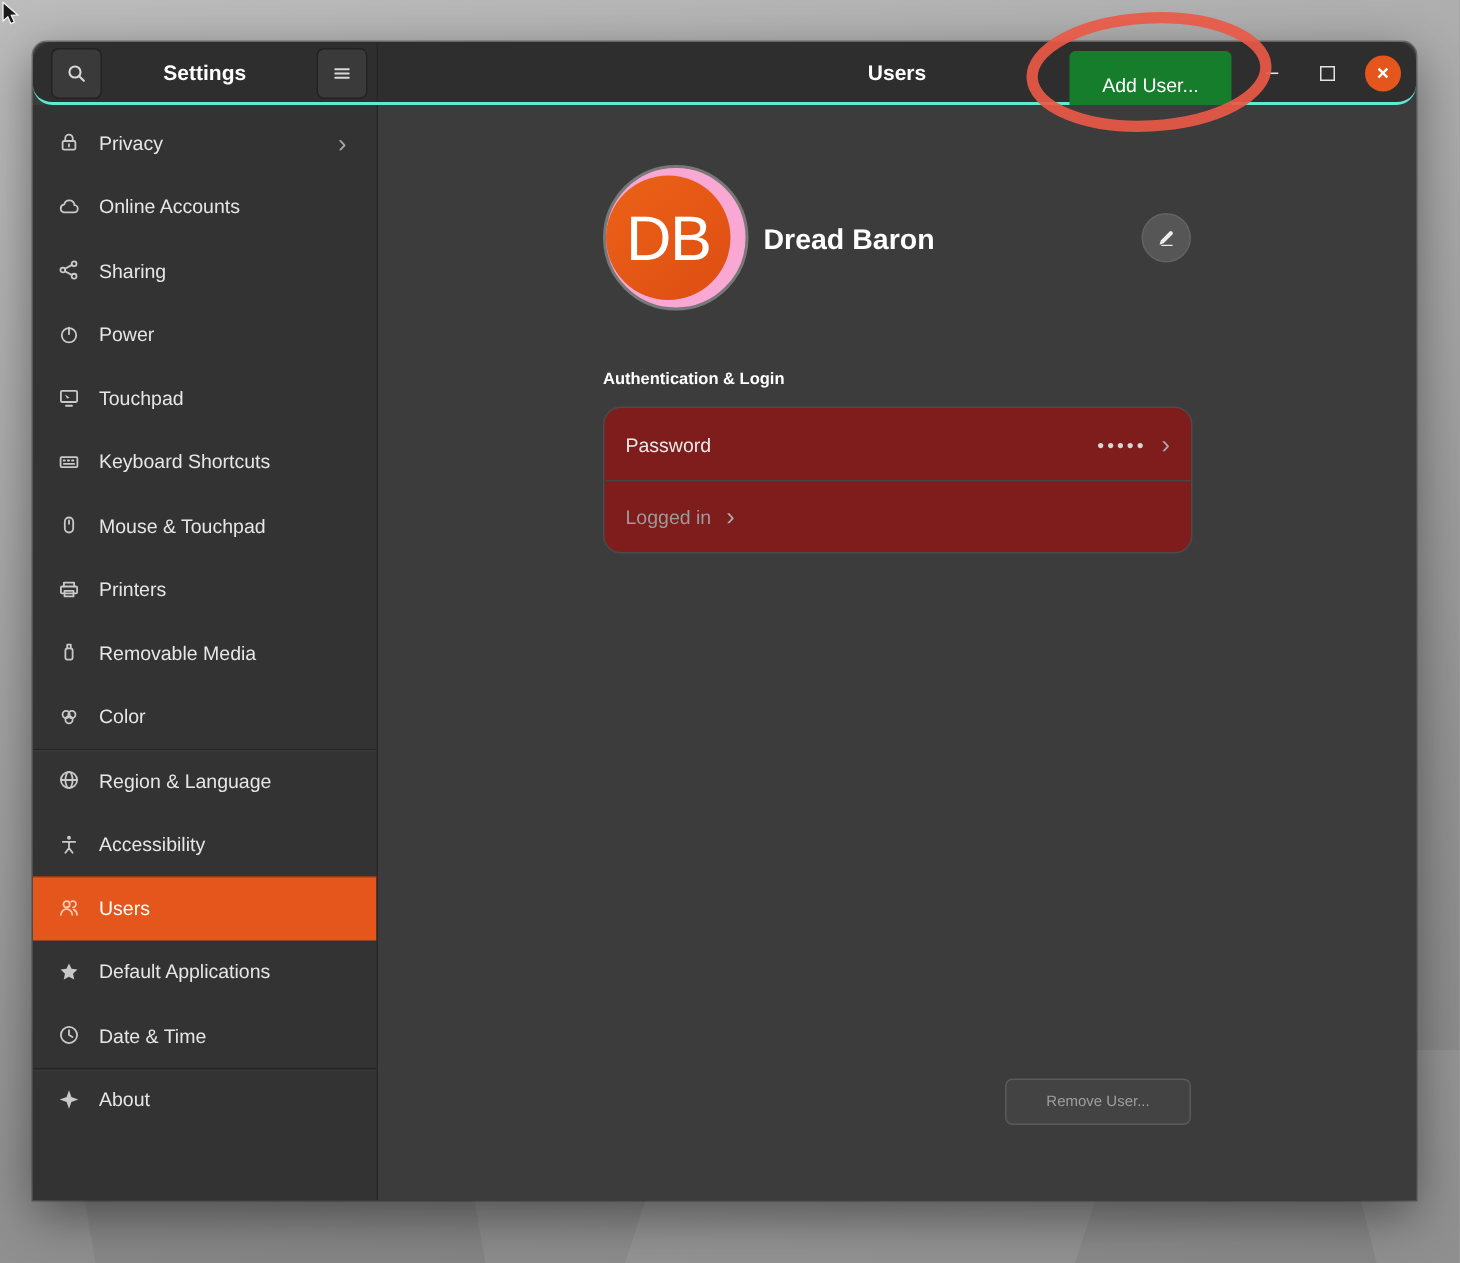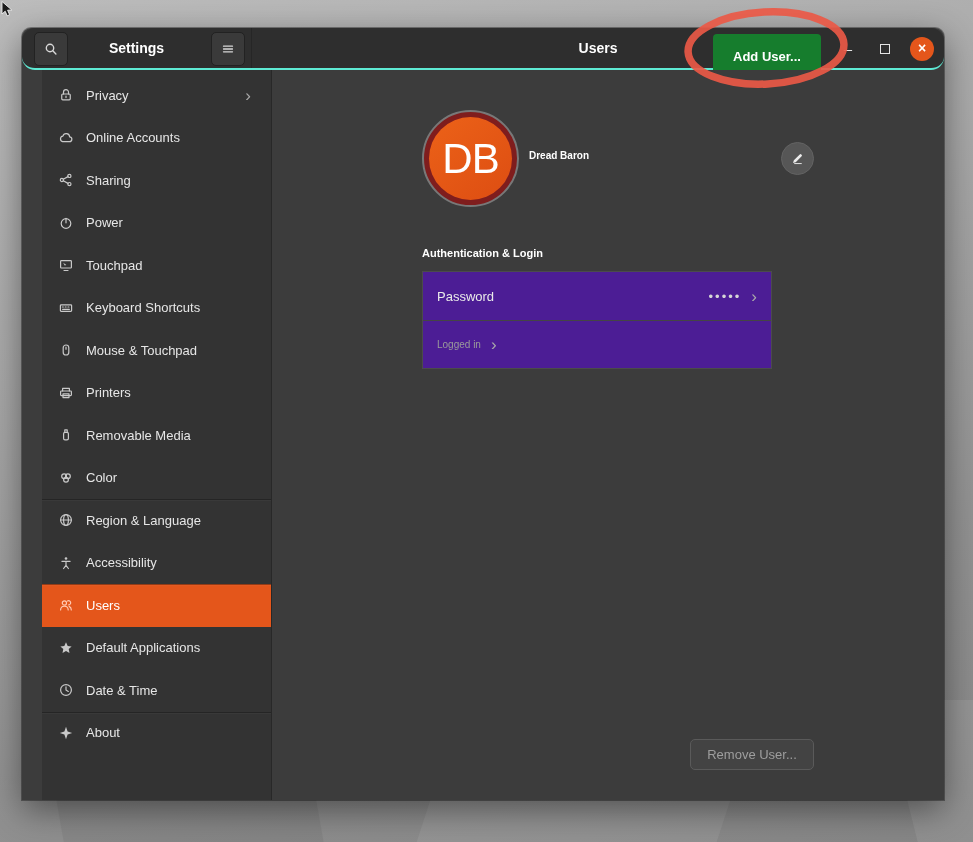--- a/index.html
+++ b/index.html
@@ -39,95 +39,94 @@
   }
   .sq-btn svg { width:16px; height:16px; }
   .search-btn { left:12px; }
   .menu-btn { right:6px; }
   .add-user-btn {
     position:absolute; left:461px; top:6px; width:108px; height:44px;
     background:var(--green,#167d2d); color:#fff; font-size:13px;
     border:none; border-radius:4px; cursor:pointer;
     display:flex; align-items:center; justify-content:center;
     font-family:inherit;
-    font-weight:bold;
   }
   .win-min { position:absolute; right:86px; top:50%; transform:translateY(-50%);
     color:#e4e4e4; font-size:15px; width:20px; text-align:center; cursor:pointer; }
   .win-max { position:absolute; right:54px; top:16px; width:10px; height:10px;
     border:1.4px solid #e4e4e4; cursor:pointer; }
   .win-close {
     position:absolute; right:10px; top:9px; width:24px; height:24px; border-radius:50%;
     background:var(--orange,#E4561B); color:#fff; font-size:14px; line-height:22px;
     text-align:center; cursor:pointer; font-weight:bold;
   }
-  .body { flex:1; display:flex; min-height:0;margin-left:20px; }
+  .body { flex:1; display:flex; min-height:0; }
   .sidebar {
     width:230px; flex:0 0 230px; background:#333333;
     border-right:1px solid #282828; padding-top:4px; overflow:hidden;
   }
   .side-item {
     height:42.5px; display:flex; align-items:center; padding:0 14px 0 16px;
     color:#e6e6e6; font-size:13px; cursor:pointer; position:relative;
   }
   .side-item.group-start { box-shadow:inset 0 1px 0 rgba(0,0,0,.35), inset 0 2px 0 rgba(255,255,255,.03); }
   .side-item .icon { width:16px; height:16px; margin-right:12px; color:#c9c9c9; flex:0 0 16px; }
   .side-item .icon svg { width:16px; height:16px; display:block; }
   .side-item .lbl { flex:1; white-space:nowrap; }
   .side-item .chev { color:#a8a8a8; font-size:17px; line-height:1; margin-right:6px; }
   .side-item.selected { background:var(--orange,#E4561B); color:#fff; }
   .side-item.selected .icon { color:#ffc9b2; }
 
   .content { flex:1; position:relative; background:#3c3c3c; }
 
   .avatar-wrap {
     position:absolute; left:150px; top:40px; width:97px; height:97px;
-    border-radius:50%; border:2px solid #787878; background:#7f1d1d;
-    display:flex; align-items:center; justify-content:center; cursor:pointer;
+    border-radius:50%; border:2px solid #787878; background:#f9a8d4;
+    display:flex; align-items:center; cursor:pointer;
   }
   .avatar {
     width:83px; height:83px; border-radius:50%;
     background:linear-gradient(140deg,#ec6218 0%, #dd4d12 100%);
     color:#fff; font-size:42px; display:flex; align-items:center; justify-content:center;
     letter-spacing:-1px;
   }
-  .user-name { position:absolute; left:257px; top:80px; color:#fff; font-weight:bold; font-size:10px; }
+  .user-name { position:absolute; left:257px; top:80px; color:#fff; font-weight:bold; font-size:19px; }
   .edit-btn {
     position:absolute; left:509px; top:72px; width:33px; height:33px; border-radius:50%;
     background:#565656; border:1px solid #636363; color:#ececec; cursor:pointer;
     display:flex; align-items:center; justify-content:center;
   }
   .edit-btn svg { width:15px; height:15px; }
 
   .section-title { position:absolute; left:150px; top:177px; color:#fff; font-weight:bold; font-size:11px; }
   .auth-box {
-    position:absolute; left:150px; top:201px; width:350px;
-    background:#4c1d95; border:1px solid #4b4b4b; border-radius:0;
+    position:absolute; left:150px; top:201px; width:393px;
+    background:#7f1d1d; border:1px solid #4b4b4b; border-radius:12px;
   }
   .row {
     height:48px; display:flex; align-items:center; padding:0 14px; cursor:pointer;
   }
   .row + .row { border-top:1px solid #454545; }
   .row-label { flex:1; color:#eaeaea; font-size:13px; }
   .row-right { display:flex; align-items:center; gap:10px; }
   .dots { color:#d6d6d6; font-size:13px; letter-spacing:2px; }
   .chev2 { color:#aaa; font-size:17px; line-height:1; }
-  .row-value { color:#9b9b9b; font-size:10px; }
+  .row-value { color:#9b9b9b; font-size:13px; }
   .toggle {
     width:50px; height:26px; border-radius:13px; background:#2a2a2a;
     position:relative; cursor:pointer; border:1px solid #242424;
   }
   .toggle .knob {
     position:absolute; left:2px; top:2px; width:20px; height:20px; border-radius:50%;
     background:#8f8f8f;
   }
   .remove-user-btn {
-    position:absolute; left:418px; top:669px; width:124px; height:31px;
+    position:absolute; left:418px; top:649px; width:124px; height:31px;
     background:#434343; border:1px solid #5a5a5a; border-radius:5px;
-    color:#9e9e9e; font-size:13px; font-family:inherit; cursor:pointer;
+    color:#9e9e9e; font-size:10px; font-family:inherit; cursor:pointer;
   }
   .annotation { position:absolute; left:678px; top:4px; width:176px; height:88px; z-index:60; pointer-events:none; }
   .cursor { position:absolute; left:1px; top:1px; z-index:70; pointer-events:none; }
 </style>
 </head>
 <body>
 
 <div class="facet facet1"></div>
 <div class="facet facet2"></div>
 

